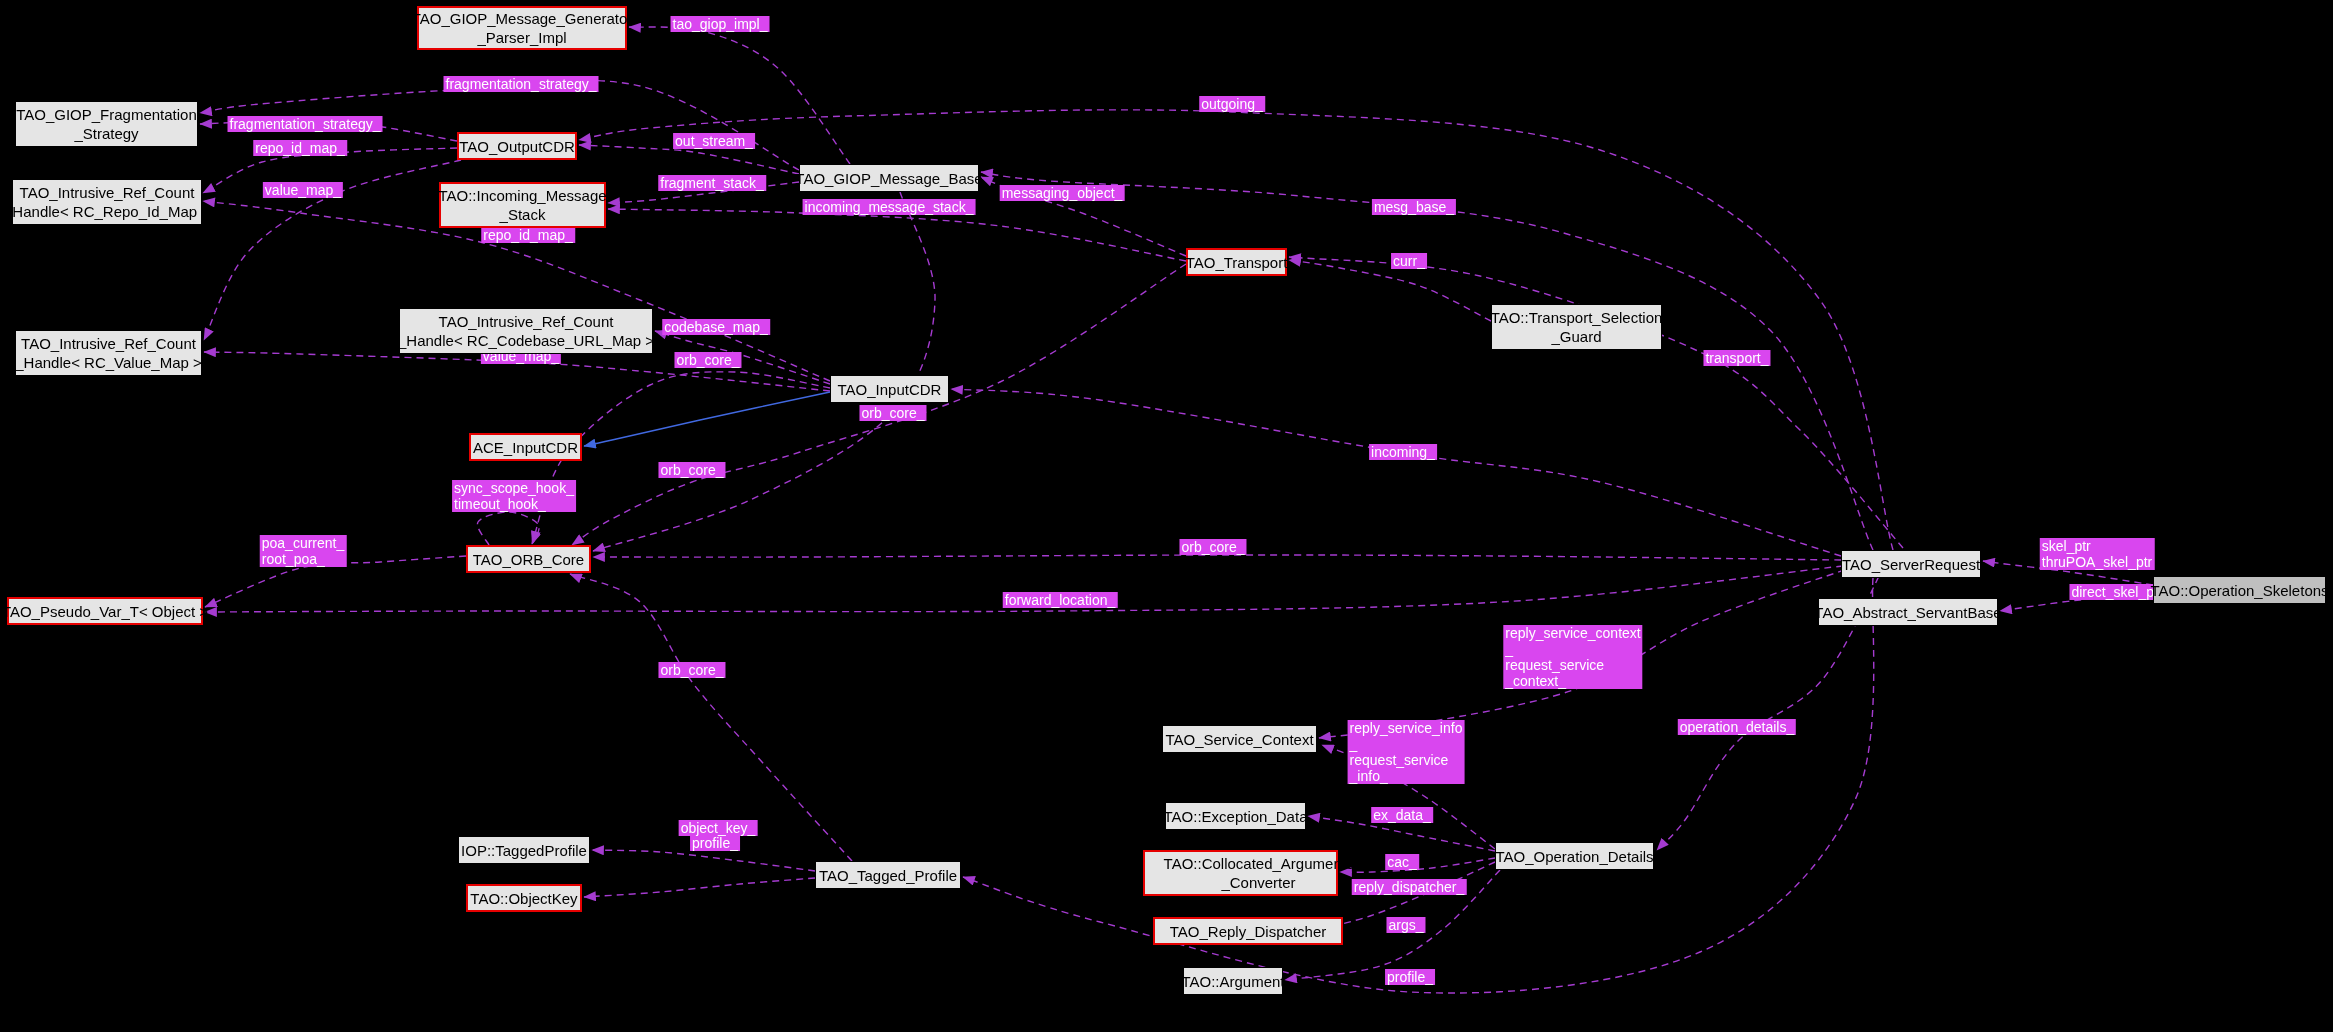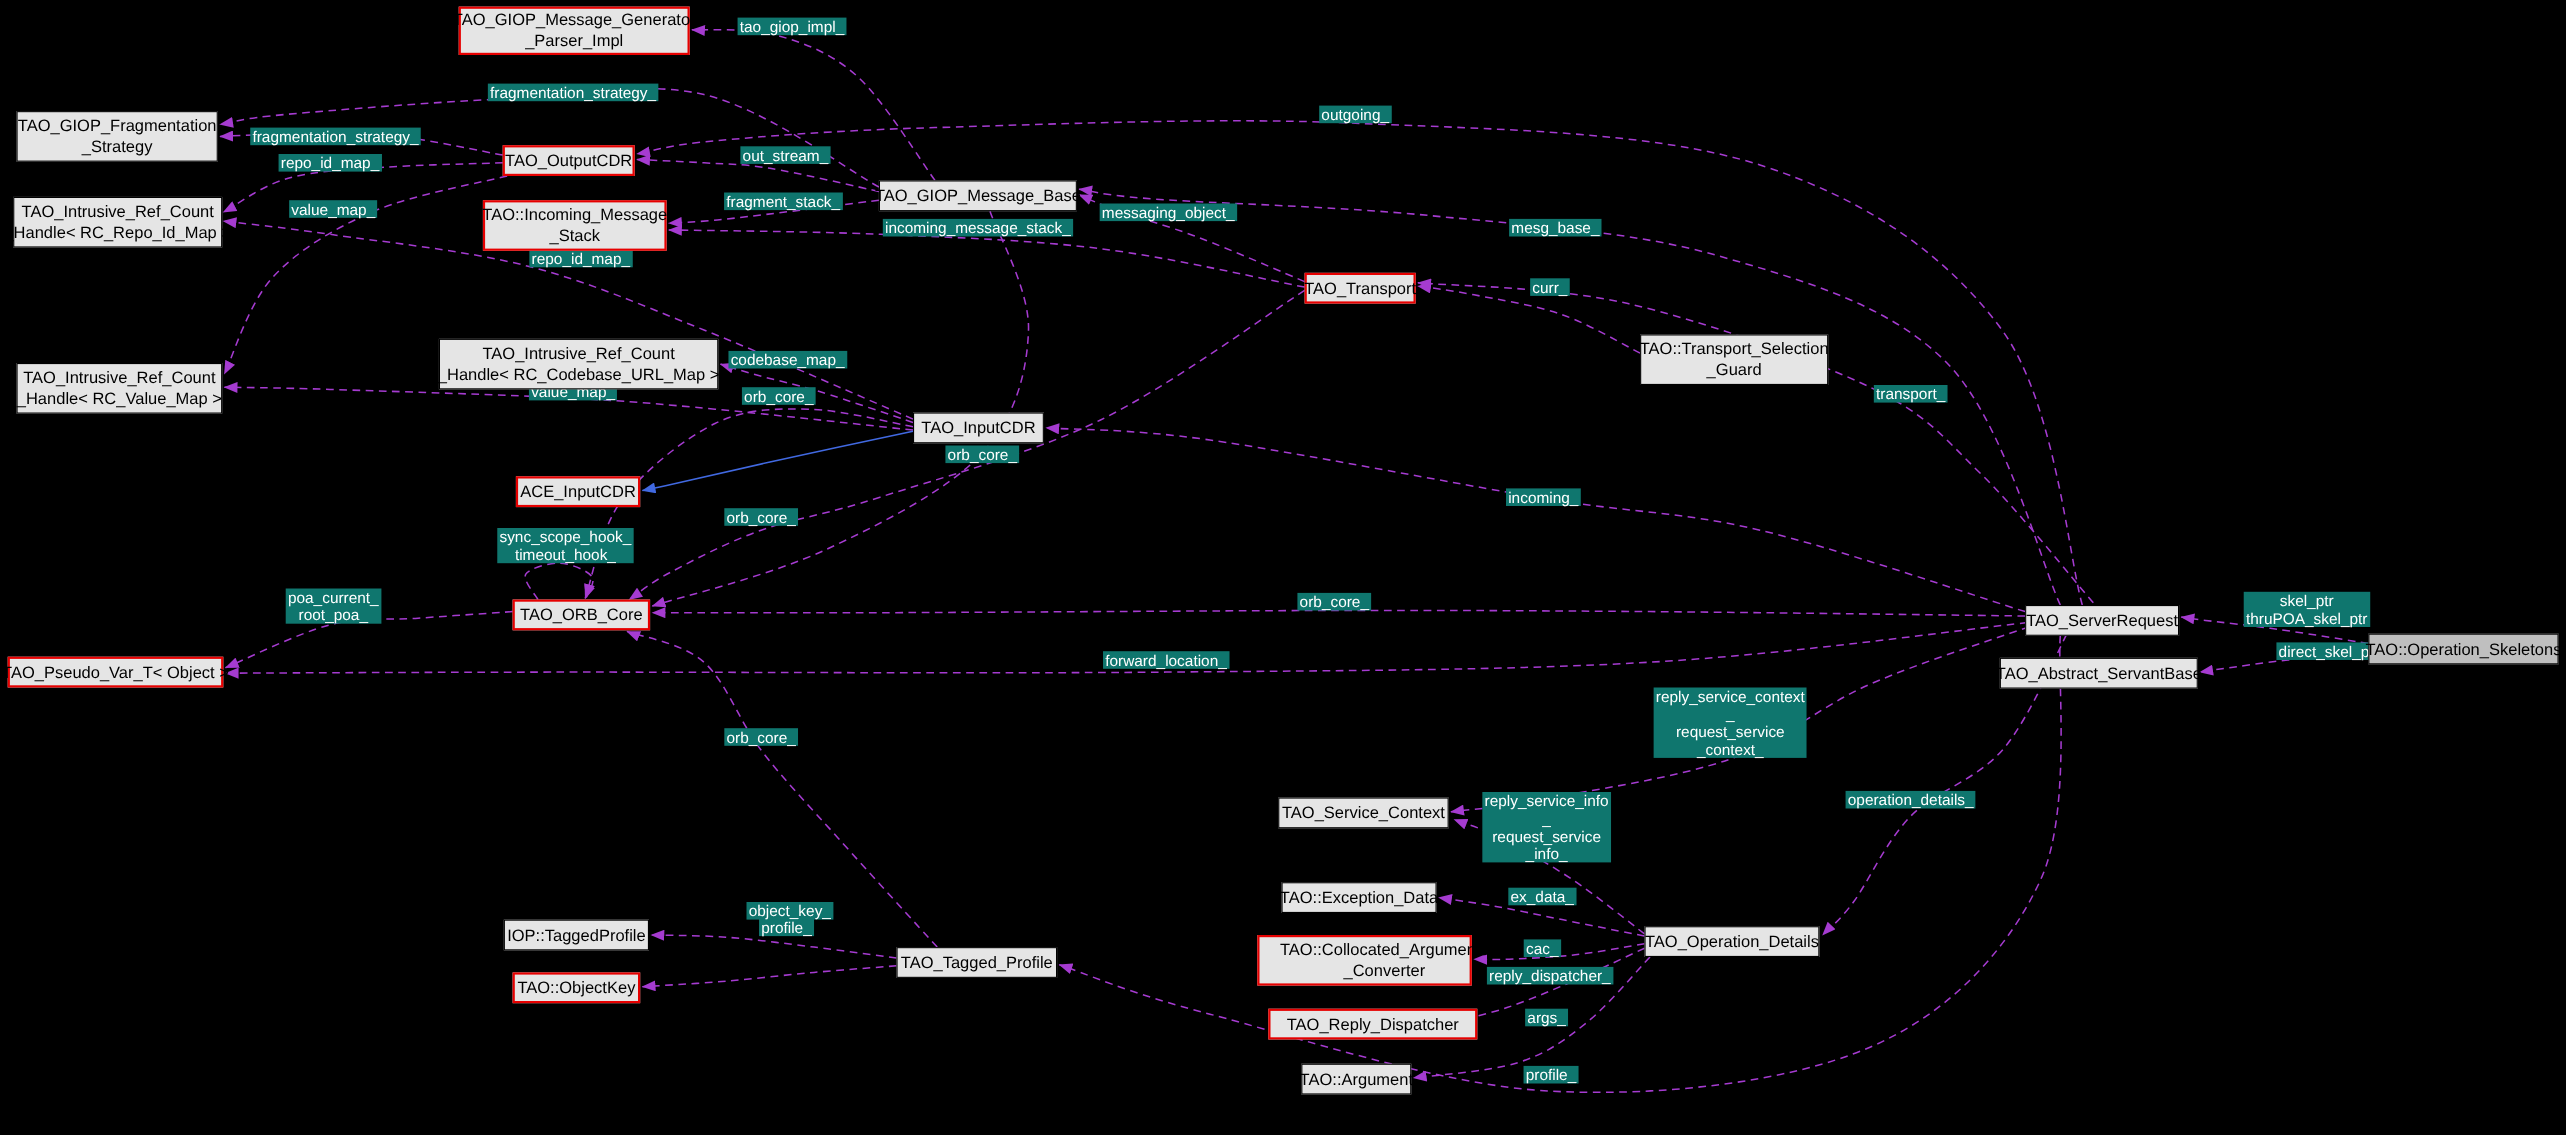--- a/index.html
+++ b/index.html
@@ -5,22 +5,22 @@
   html,body{margin:0;padding:0;background:#000;}
   #diagram{position:relative;width:2333px;height:1032px;background:#000;overflow:hidden;
            font-family:"Liberation Sans",sans-serif;}
   #edge-layer{position:absolute;left:0;top:0;width:2333px;height:1032px;}
   .node{position:absolute;background:#e5e5e5;color:#000;border:1px solid #000;
         display:flex;flex-direction:column;align-items:center;justify-content:center;
         font:15px/19px "Liberation Sans",sans-serif;box-sizing:border-box;
         white-space:nowrap;text-align:center;cursor:pointer;}
   .node.red{border:2px solid #e60000;}
   .node.current{background:#bfbfbf;cursor:default;}
-  .edge-label{position:absolute;transform:translate(-50%,-50%);text-align:center;
-        font:14px/16px "Liberation Sans",sans-serif;color:#ffffff;background:#0f766e;
+  .edge-label{position:absolute;transform:translate(-50%,-50%);text-align:left;
+        font:14px/16px "Liberation Sans",sans-serif;color:#ffffff;background:#d946ef;
         padding:0 2px;white-space:nowrap;z-index:3;}
   .node{z-index:5;}
 </style>
 </head>
 <body>
 
 <div id="diagram">
   <svg id="edge-layer" width="2333" height="1032" viewBox="0 0 2333 1032" xmlns="http://www.w3.org/2000/svg">
     <defs>
       <marker id="arrow-uses" viewBox="0 0 10 8" refX="9.5" refY="4" markerWidth="13" markerHeight="10" markerUnits="userSpaceOnUse" orient="auto">

